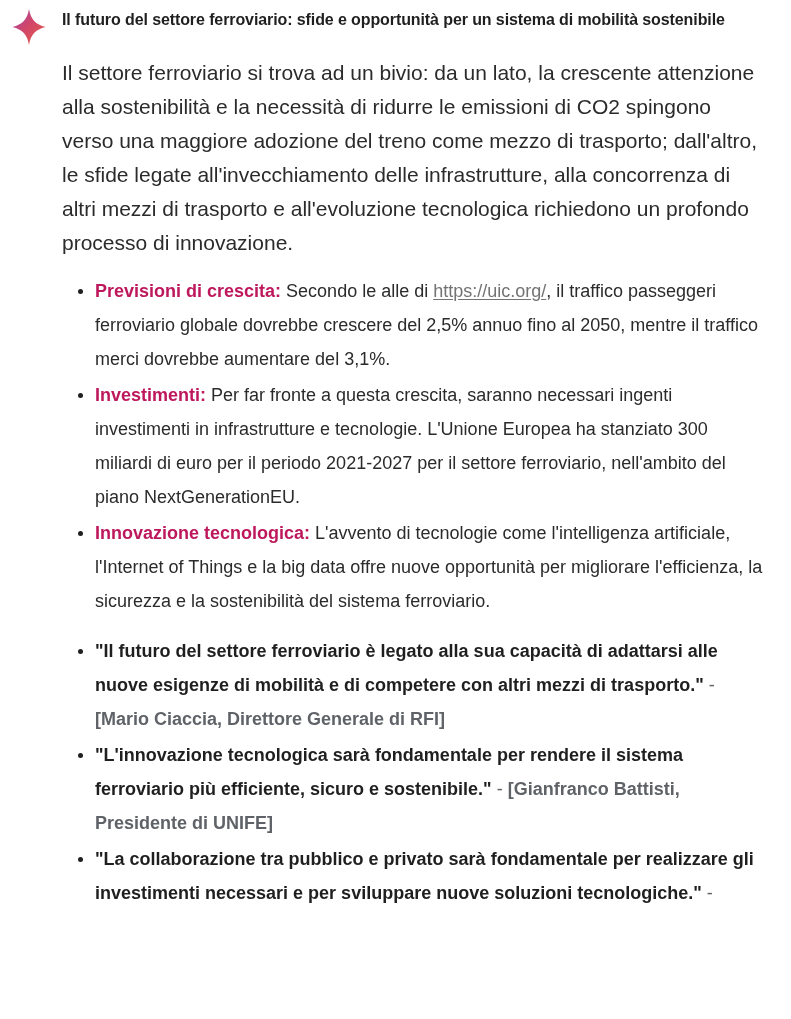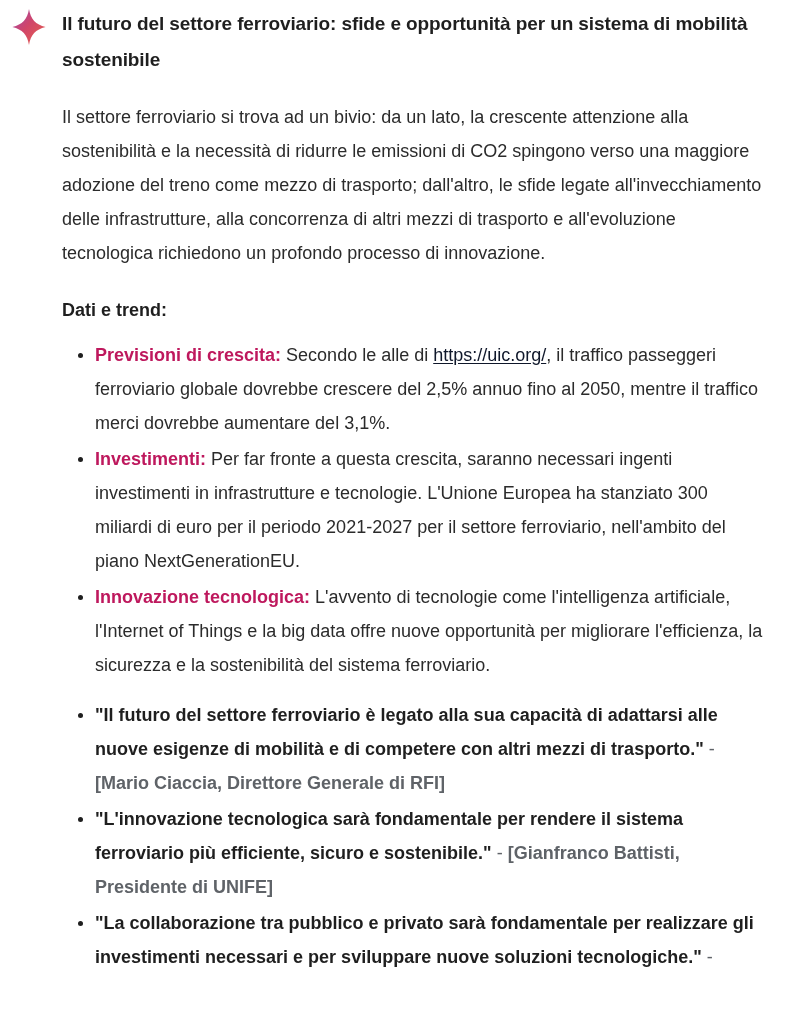--- a/index.html
+++ b/index.html
@@ -37,30 +37,30 @@
 
   
   .body-col {
     margin-left: 62px;
     margin-right: 10px;
   }
 
   h1.title {
     margin: 0;
     padding: 0;
-    font-size: 19px;
-    line-height: 36px;
+    font-size: 16px;
+    line-height: 28px;
     font-weight: 700;
     letter-spacing: -0.1px;
     color: #1f1f1f;
   }
 
   p.para {
     margin: 22px 0 0 0;
-    font-size: 18px;
+    font-size: 21px;
     line-height: 34px;
     font-weight: 400;
     color: #2b2b2b;
   }
 
   h2.section-heading {
     margin: 26px 0 0 0;
     font-size: 18px;
     line-height: 28px;
     font-weight: 700;
@@ -91,21 +91,21 @@
     border-radius: 50%;
     background: #1f1f1f;
   }
 
   .lead { font-weight: 700; color: #be185d; }
   .quote { font-weight: 700; color: #1f1f1f; }
   .attrib { font-weight: 700; color: #5f6368; }
   .dash { font-weight: 400; color: #5f6368; }
 
   a.extlink {
-    color: #0f172a;
+    color: #737373;
     text-decoration: underline;
     text-underline-offset: 2px;
     cursor: pointer;
   }
 
   ul.quotes { margin-top: 16px; }
   ul.quotes > li { margin-bottom: 2px; }
 </style>
 </head>
 <body>
@@ -124,21 +124,20 @@
       <path d="M18 1 C19.6 11.2 24.6 16.6 34.6 19 C24.6 21.4 19.6 26.8 18 37 C16.4 26.8 11.4 21.4 1.4 19 C11.4 16.6 16.4 11.2 18 1 Z" fill="url(#sparkGrad)"></path>
     </svg>
   </div>
 
   <div class="body-col">
 
     <h1 class="title">Il futuro del settore ferroviario: sfide e opportunità per un sistema di mobilità sostenibile</h1>
 
     <p class="para">Il settore ferroviario si trova ad un bivio: da un lato, la crescente attenzione alla sostenibilità e la necessità di ridurre le emissioni di CO2 spingono verso una maggiore adozione del treno come mezzo di trasporto; dall'altro, le sfide legate all'invecchiamento delle infrastrutture, alla concorrenza di altri mezzi di trasporto e all'evoluzione tecnologica richiedono un profondo processo di innovazione.</p>
 
-    <h2 class="section-heading">Dati e trend:</h2>
 
     <ul class="bullets">
 
       <li>
         <span class="lead">Previsioni di crescita:</span><span> Secondo le alle di </span><a class="extlink" href="#">https://uic.org/</a><span>, il traffico passeggeri ferroviario globale dovrebbe crescere del 2,5% annuo fino al 2050, mentre il traffico merci dovrebbe aumentare del 3,1%.</span>
       </li>
 
       <li>
         <span class="lead">Investimenti:</span><span> Per far fronte a questa crescita, saranno necessari ingenti investimenti in infrastrutture e tecnologie. L'Unione Europea ha stanziato 300 miliardi di euro per il periodo 2021-2027 per il settore ferroviario, nell'ambito del piano NextGenerationEU.</span>
       </li>

